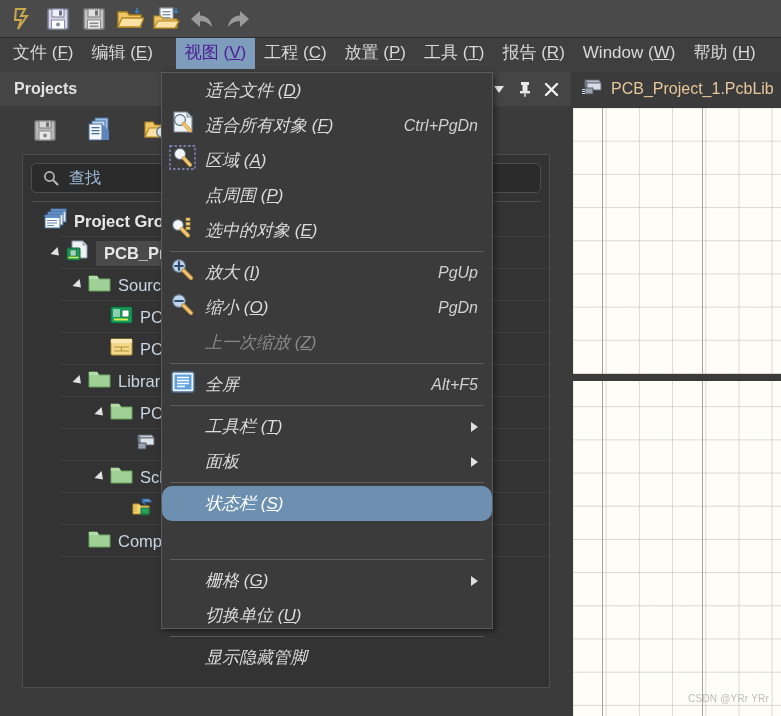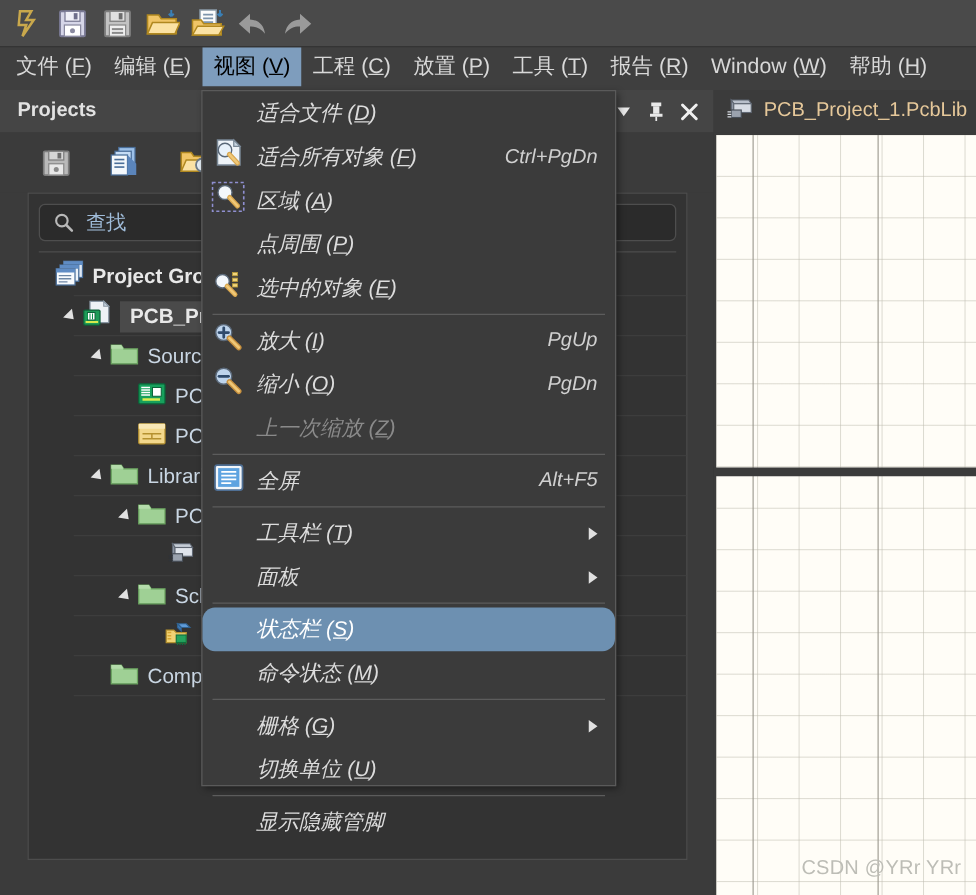--- a/index.html
+++ b/index.html
@@ -43,21 +43,22 @@
     color: #d7d7d7;
   }
   .menubar-item {
     padding: 4px 9px 5px 9px;
     white-space: nowrap;
     line-height: 22px;
     color: #d8d8d8;
   }
   .menubar-item.active {
     background: #7e9dbd;
-    color: #000000;
+    color: #4c1d95;
+    margin-left: 14px;
   }
   .mb-u { text-decoration: underline; }
 
   
   .projects-panel {
     position: absolute; left: 0; top: 72px;
     width: 571px; height: 644px;
     background: #3b3b3b;
   }
   .panel-header {
@@ -182,21 +183,21 @@
     background: rgba(150,148,138,0.85);
   }
   .canvas-split {
     position: absolute; left: 571px; top: 374px;
     width: 210px; height: 7px;
     background: #3b3b3b;
   }
   .watermark {
     position: absolute; right: 12px; bottom: 12px;
     color: #bdbdb6;
-    font-size: 16px;
+    font-size: 10px;
     letter-spacing: 0.2px;
   }
 
   
   .dropdown {
     position: absolute; left: 161px; top: 72px;
     width: 332px; height: 557px;
     background: #3b3b3b;
     border: 1px solid #5a5a5a;
     box-shadow: 2px 2px 6px rgba(0,0,0,0.45);
@@ -655,21 +656,20 @@
         <span class="mi-label"><span>面板</span></span>
         <span class="mi-arrow"></span>
       </div>
       <div class="menu-sep"></div>
       <div class="menu-item selected">
         <span class="mi-icon"></span>
         <span class="mi-label"><span>状态栏</span><span> (<span class="u">S</span>)</span></span>
       </div>
       <div class="menu-item">
         <span class="mi-icon"></span>
-        <span class="mi-label"><span>命令状态</span><span> (<span class="u">M</span>)</span></span>
       </div>
       <div class="menu-sep"></div>
       <div class="menu-item">
         <span class="mi-icon"></span>
         <span class="mi-label"><span>栅格</span><span> (<span class="u">G</span>)</span></span>
         <span class="mi-arrow"></span>
       </div>
       <div class="menu-item">
         <span class="mi-icon"></span>
         <span class="mi-label"><span>切换单位</span><span> (<span class="u">U</span>)</span></span>

